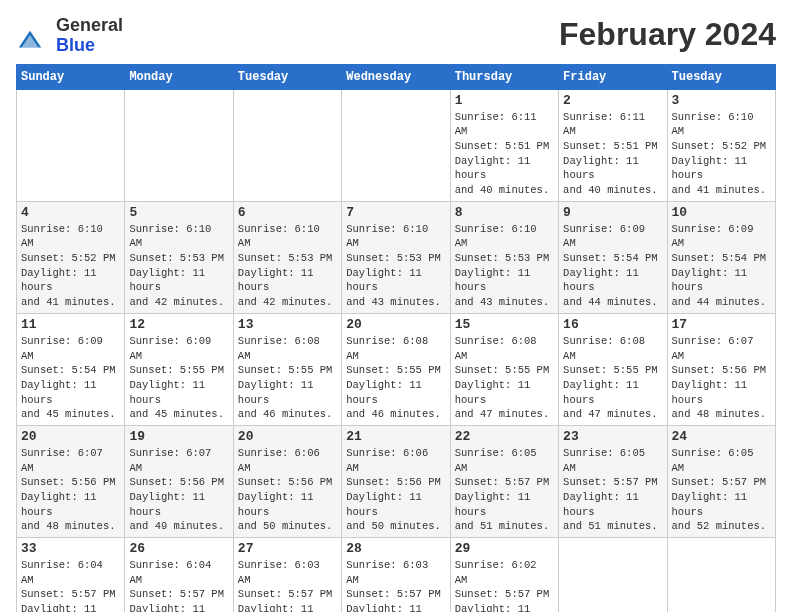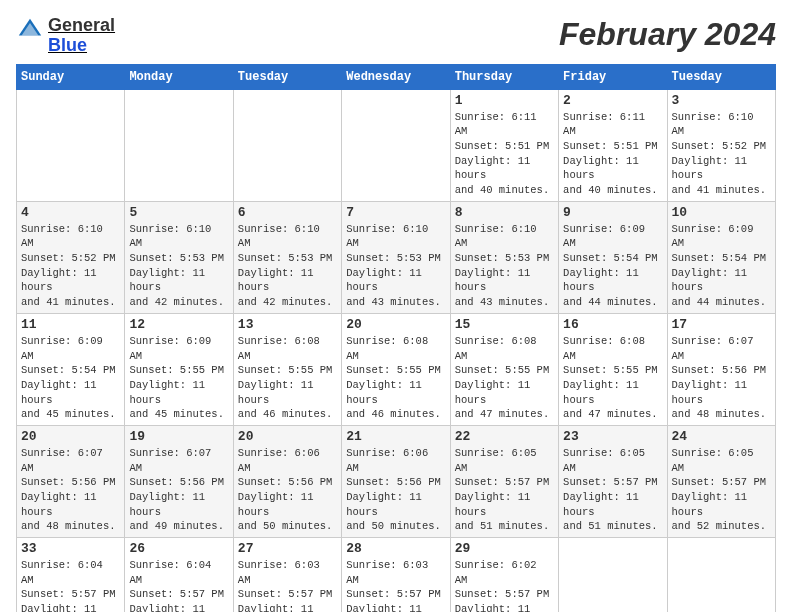--- a/index.html
+++ b/index.html
@@ -11,38 +11,36 @@
       padding: 16px;
     }
     .header-area {
       display: flex;
       align-items: flex-start;
       justify-content: space-between;
       margin-bottom: 8px;
     }
     .logo {
       display: flex;
-      align-items: flex-start;
-      gap: 4px;
-      text-decoration: underline;
+      align-items: flex-end;
+      gap: 12px;
     }
     .logo-text {
       font-size: 18px;
       font-weight: bold;
       line-height: 1.1;
     }
     .logo-general { color: #333; }
     .logo-blue { color: #1d4ed8; }
     .logo-icon {
       width: 28px;
       height: 28px;
     }
     .title-area {
       text-align: right;
-      font-style: italic;
     }
     .month-year {
       font-size: 32px;
       font-weight: bold;
       color: #333;
     }
     .location {
       font-size: 14px;
       color: #333;
       font-weight: bold;

